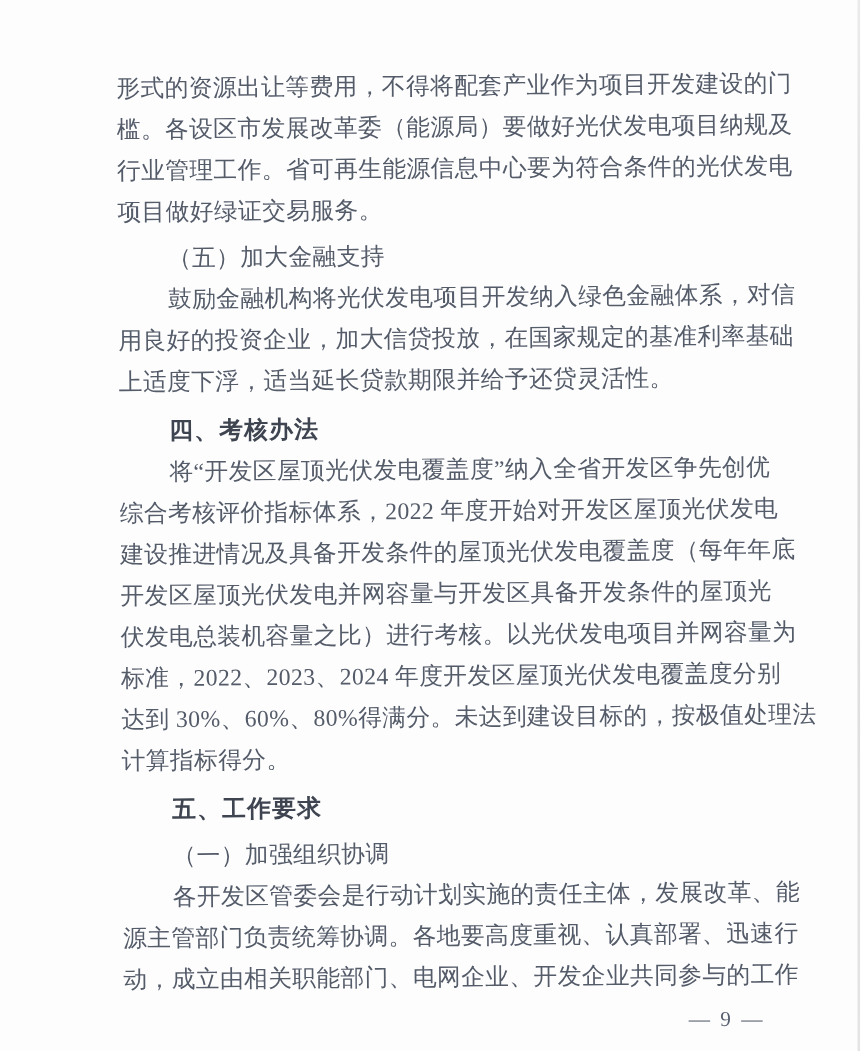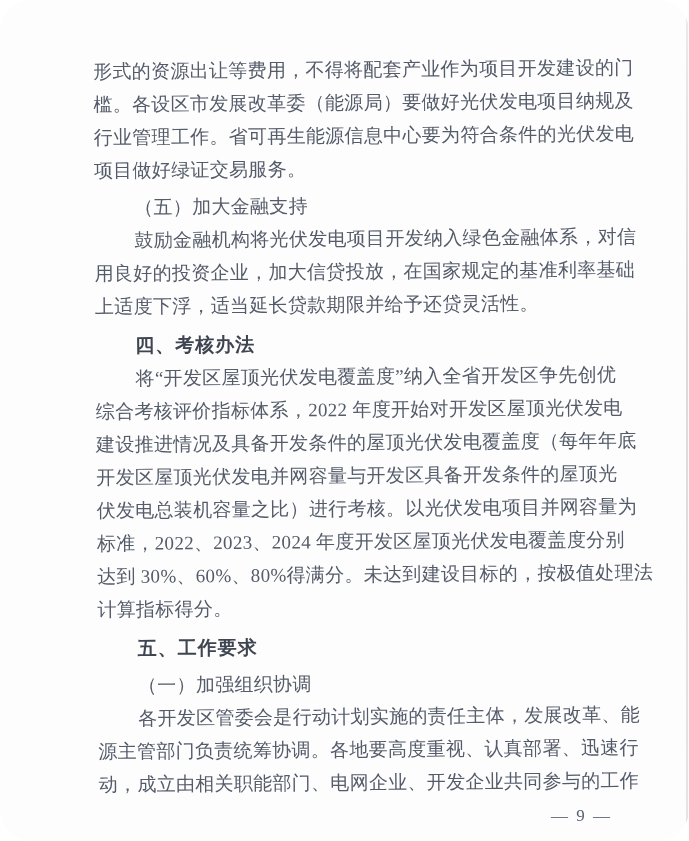--- a/index.html
+++ b/index.html
@@ -8,21 +8,20 @@
     background: #ffffff;
   }
   .page {
     position: relative;
     width: 689px;
     height: 841px;
     background: #fdfdfd;
     overflow: hidden;
     font-family: "Liberation Serif", "DejaVu Serif", serif;
     color: #545b69;
-    border-radius: 31px;
   }
   .scan-edge {
     position: absolute;
     top: 0;
     right: 1px;
     width: 2px;
     height: 100%;
     background: linear-gradient(180deg, #e9e9e9 0%, #d6d6d6 40%, #e2e2e2 100%);
     opacity: 0.9;
   }

